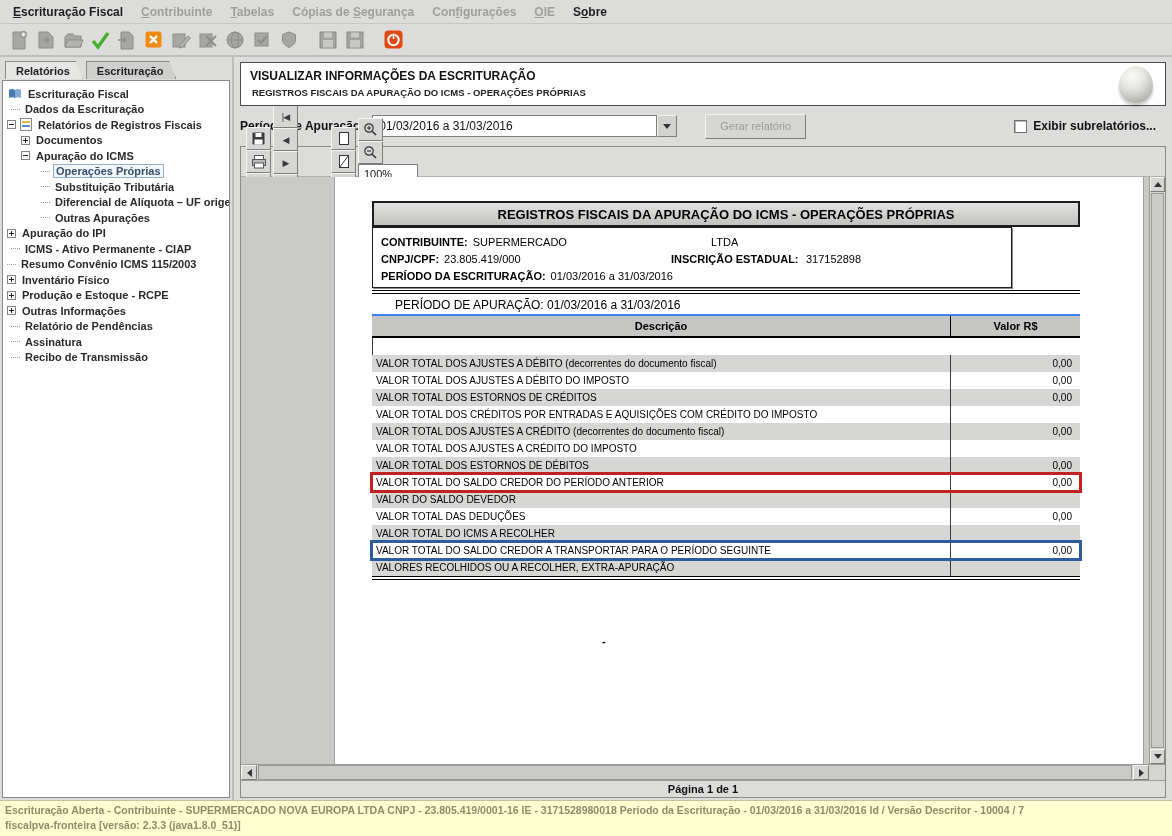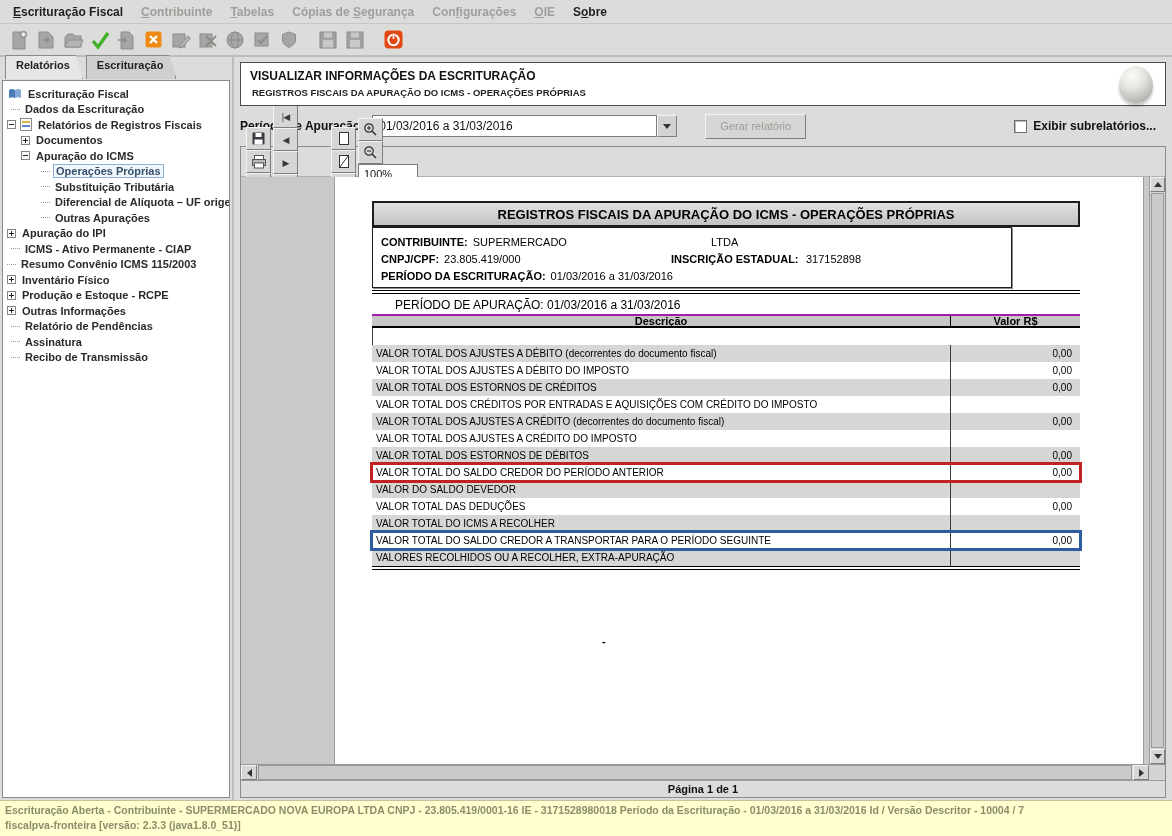--- a/index.html
+++ b/index.html
@@ -19,21 +19,21 @@
   .tbtn { width:27px; height:27px; display:flex; align-items:center; justify-content:center; }
   .tgap { width:12px; }
 
   
   .content { flex:1; display:flex; min-height:0; }
 
   
   .sidebar { width:234px; flex:none; display:flex; flex-direction:column; background:#dcdcda; border-right:2px solid #bdbdbb; }
   .tabs { height:22px; flex:none; display:flex; align-items:flex-end; padding-left:5px; gap:3px;
           font-size:11px; font-weight:bold; color:#222; }
-  .tab { padding:3px 12px 8px 10px; border:1px solid #8a8a88; border-bottom:none; background:#cfcfcd;
+  .tab { padding:3px 12px 2px 10px; border:1px solid #8a8a88; border-bottom:none; background:#cfcfcd;
          clip-path:polygon(0 0, calc(100% - 7px) 0, 100% 100%, 0 100%); }
   .tab.active { background:#e6e6e4; position:relative; z-index:2; }
   .tree { flex:1; margin:1px 2px 2px 2px; background:#ffffff; border:1px solid #8a8a88;
           overflow:hidden; padding-top:5px; font-size:11px; font-weight:bold; color:#2a2a2a; }
   .trow { height:15.5px; display:flex; align-items:center; white-space:nowrap; cursor:default; }
   .stub { width:9px; border-top:1px dotted #9a9a9a; margin-right:3px; flex:none; }
   .exp { width:9px; height:9px; border:1px solid #848484; background:#fff; position:relative; margin-right:4px; flex:none; }
   .exp::before { content:""; position:absolute; left:1px; right:1px; top:3px; height:1px; background:#222; }
   .exp.plus::after { content:""; position:absolute; top:1px; bottom:1px; left:3px; width:1px; background:#222; }
   .ticon { margin-right:4px; flex:none; display:inline-flex; }
@@ -105,21 +105,21 @@
              background:linear-gradient(#e2e2e0,#c2c2c0); border:2px solid #1d1d1d;
              display:flex; align-items:center; justify-content:center; font-size:13px; font-weight:bold; color:#000; }
   .r-info { position:absolute; left:37px; top:50px; width:640px; height:61px; border:1px solid #1d1d1d;
             box-shadow:1px 1px 0 #8a8a8a; font-size:11px; color:#000; padding:5px 8px; }
   .r-line { height:17px; display:flex; align-items:center; position:relative; white-space:nowrap; }
   .r-line b { margin-right:5px; }
   .r-abs { position:absolute; }
   .r-rule { position:absolute; left:37px; top:113px; width:708px; border-top:4px double #000; }
   .r-apuracao { position:absolute; left:60px; top:121px; font-size:12px; font-weight:normal; color:#000; }
   .r-table { position:absolute; left:37px; top:137px; width:708px; font-size:10px; color:#000; }
-  .r-thead { display:flex; height:14px; background:#c6c6c4; border-top:2px solid #a21caf; border-bottom:2px solid #000;
+  .r-thead { display:flex; height:24px; background:#c6c6c4; border-top:2px solid #3b82f6; border-bottom:2px solid #000;
              font-weight:bold; font-size:11px; align-items:center; }
   .r-thead .c1 { flex:1; text-align:center; }
   .r-thead .c2 { width:130px; text-align:center; border-left:1px solid #000; align-self:stretch; display:flex; align-items:center; justify-content:center; }
   .r-tbody { border-bottom:4px double #000; }
   .rrow { display:flex; height:17px; align-items:stretch; background:#fff; }
   .rrow:nth-child(even) { background:#d6d6d4; }
   .rrow .c1 { flex:1; padding-left:4px; white-space:nowrap; overflow:hidden; display:flex; align-items:center; }
   .rrow .c2 { width:130px; border-left:1px solid #3a3a3a; display:flex; align-items:center; justify-content:flex-end; padding-right:8px; }
   .hl-red  { outline:3px solid #c22121; outline-offset:-1px; position:relative; z-index:2; }
   .hl-blue { outline:3px solid #2d5d9e; outline-offset:-1px; position:relative; z-index:2; }

